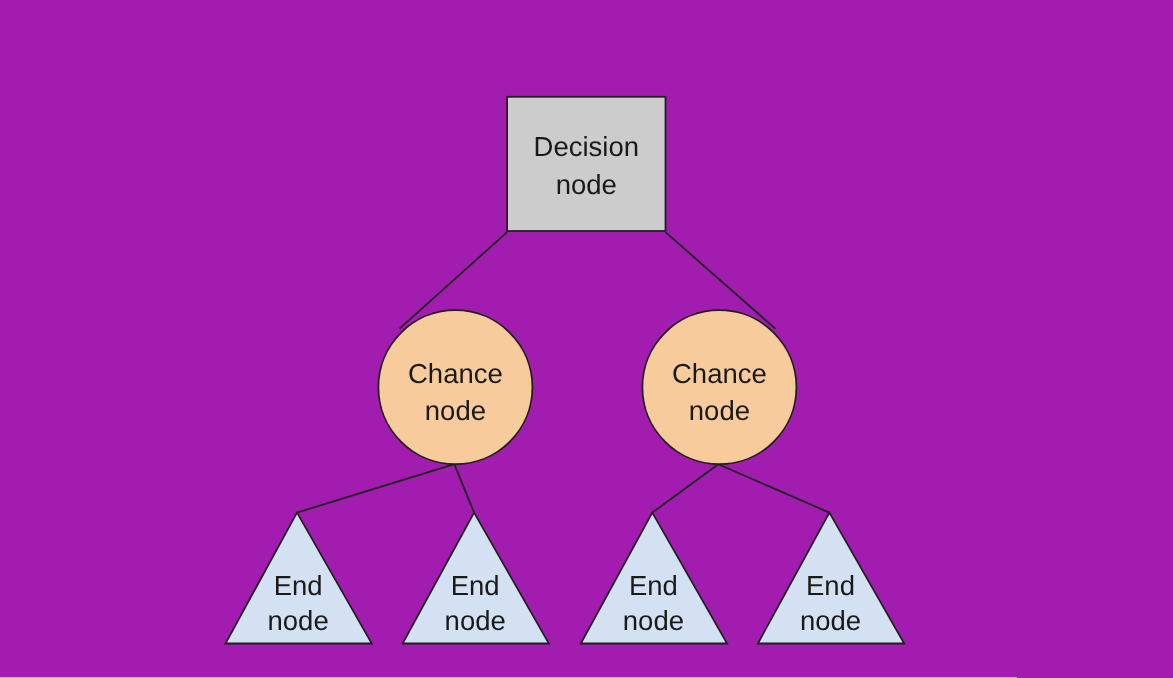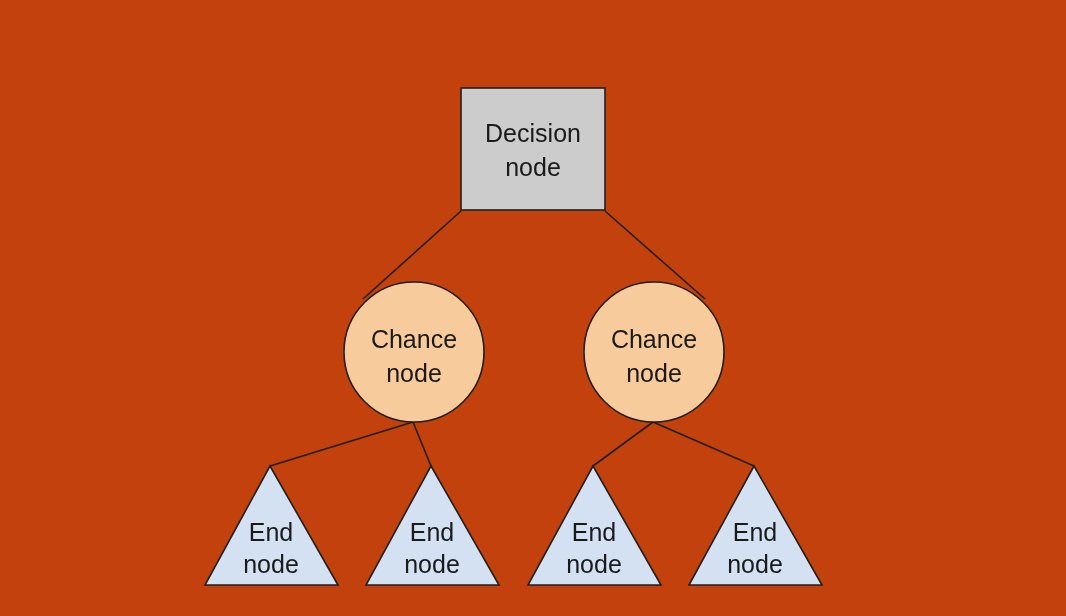--- a/index.html
+++ b/index.html
@@ -39,21 +39,21 @@
     font-size: 25px;
     fill: #1a1a1a;
     text-anchor: middle;
     dominant-baseline: alphabetic;
     white-space: pre;
   }
 </style>
 </head>
 <body>
 
-<div id="diagram-canvas" style="background: #c2410c; text-align: center;">
+<div id="diagram-canvas" style="background: #a21caf; text-align: center;">
   <svg class="diagram" viewBox="0 0 1066 616" xmlns="http://www.w3.org/2000/svg">
 
     <line class="edge-line" x1="461" y1="211" x2="363" y2="299" stroke="#1f1f1f"></line>
     <line class="edge-line" x1="605" y1="211" x2="705" y2="299" stroke="#1f1f1f"></line>
 
     <line class="edge-line" x1="413" y1="422" x2="270" y2="466" stroke="#1f1f1f"></line>
     <line class="edge-line" x1="413" y1="422" x2="431" y2="466" stroke="#1f1f1f"></line>
     <line class="edge-line" x1="653" y1="422" x2="593" y2="466" stroke="#1f1f1f"></line>
     <line class="edge-line" x1="653" y1="422" x2="754" y2="466" stroke="#1f1f1f"></line>
 

